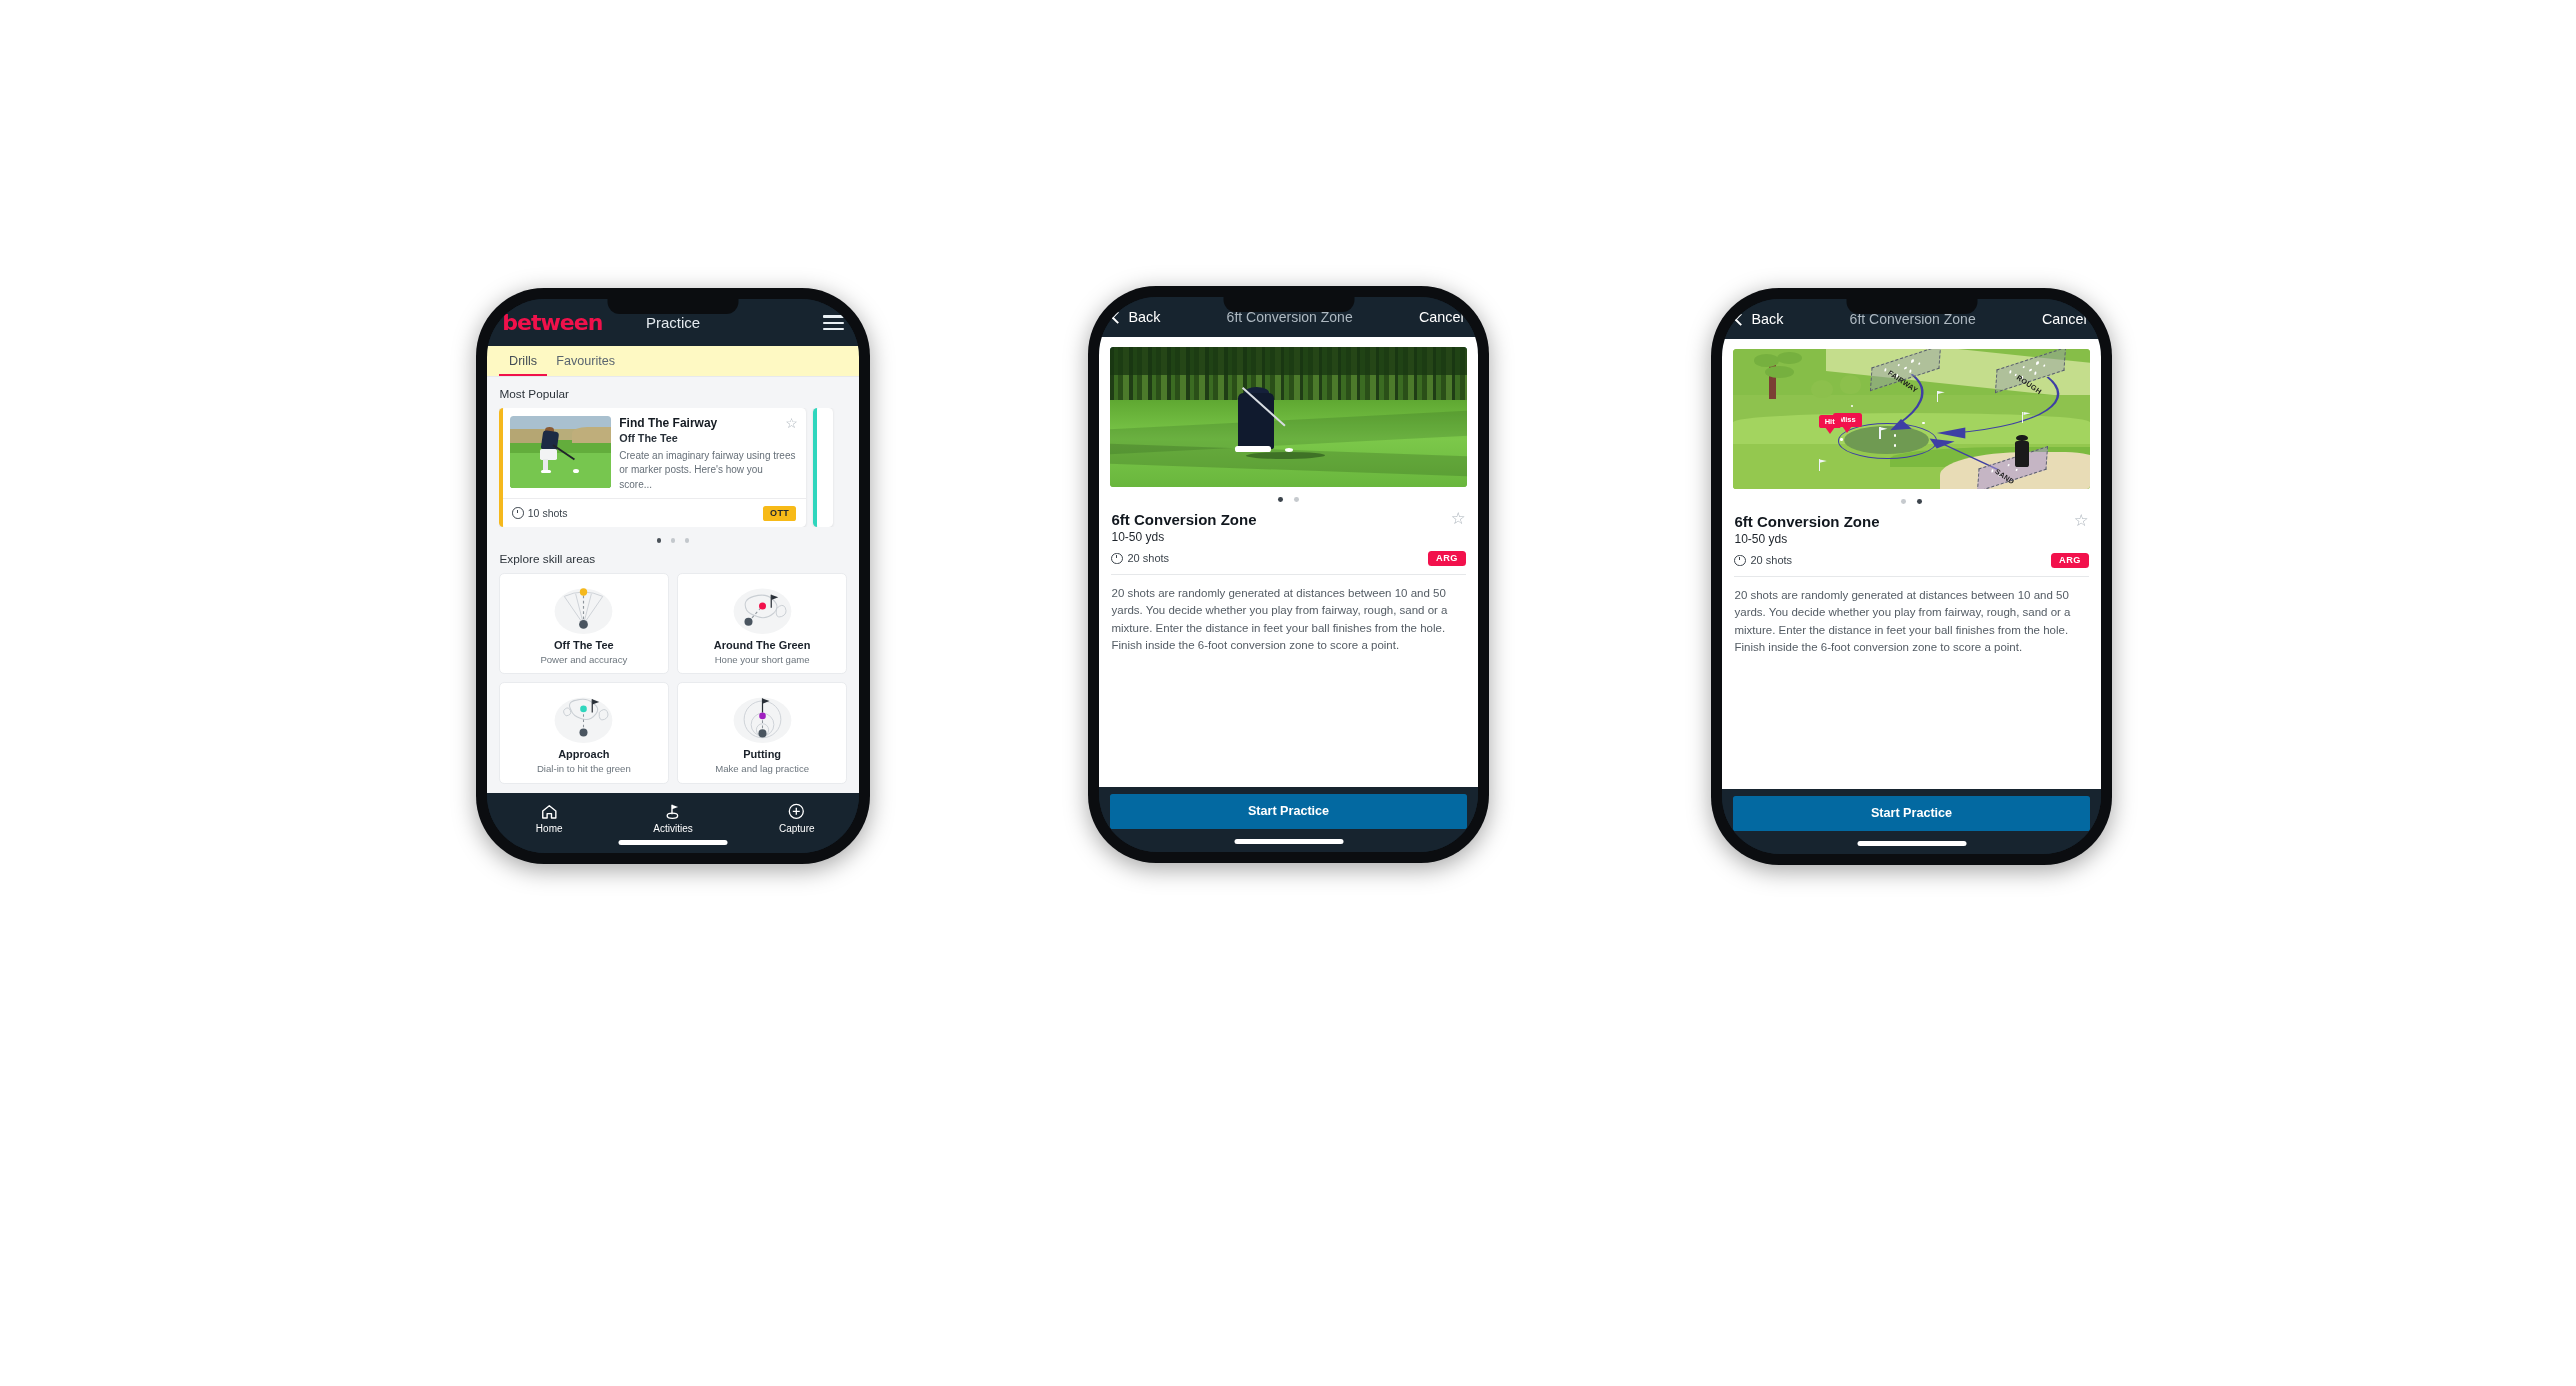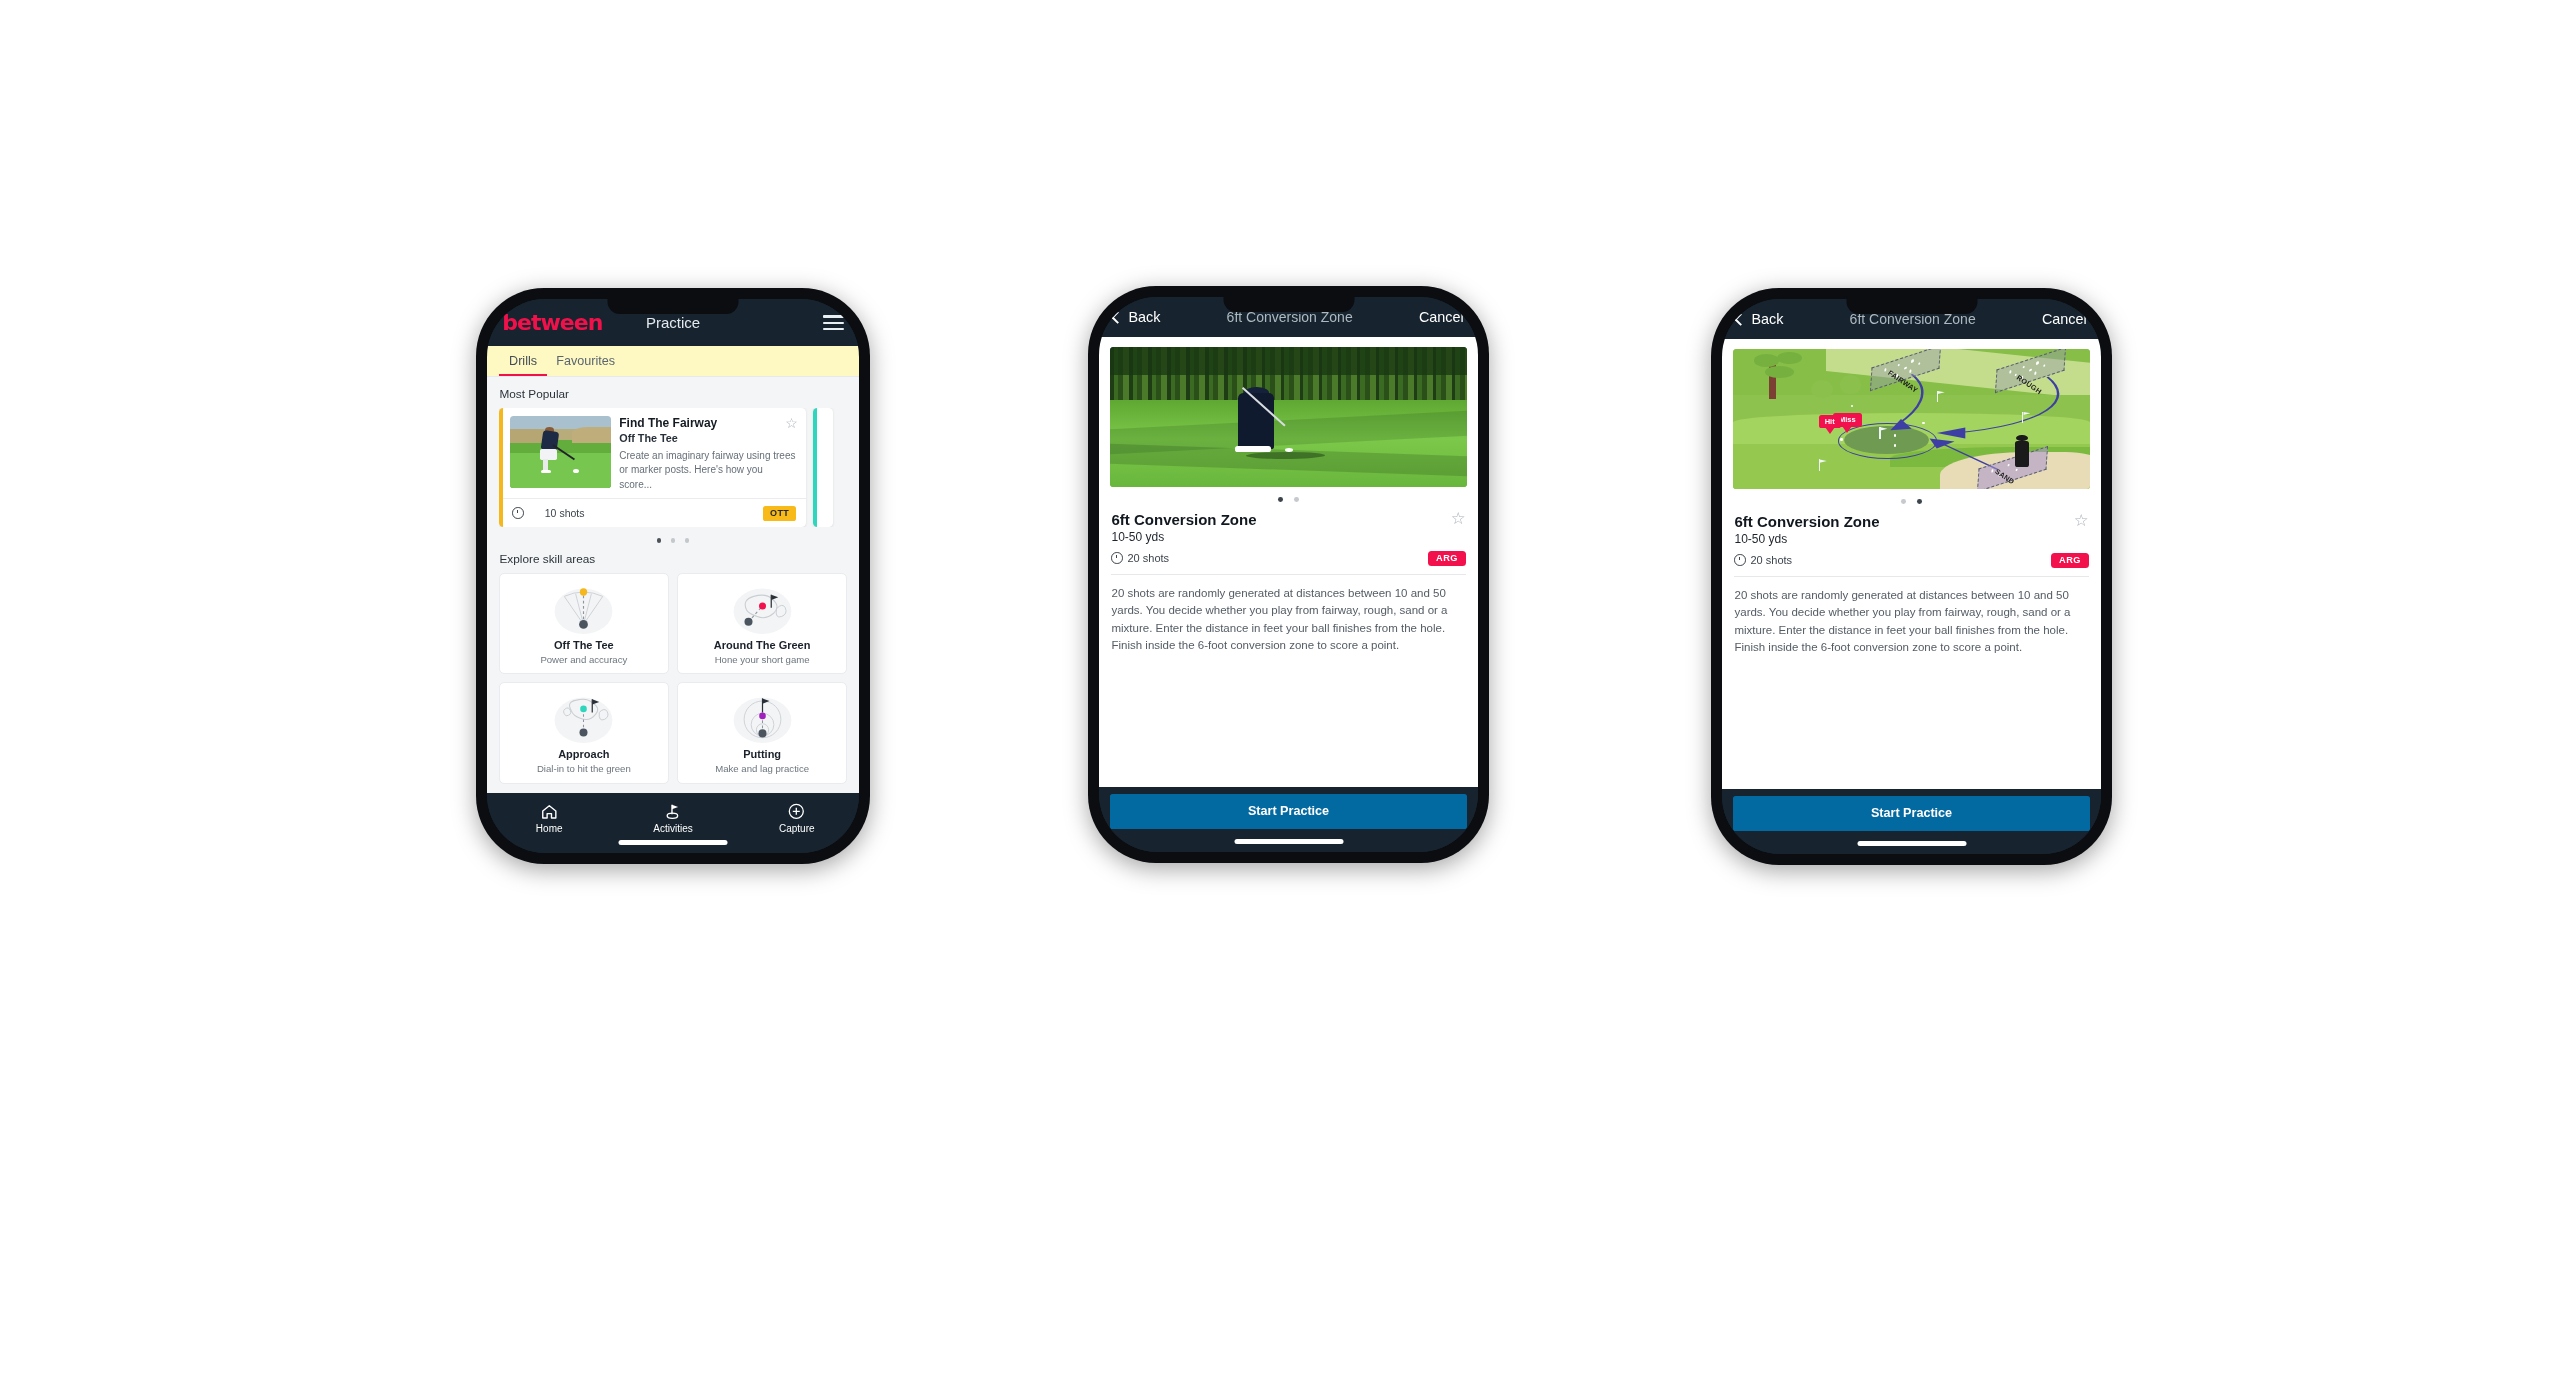--- a/index.html
+++ b/index.html
@@ -97,21 +97,21 @@
 
   .dc-text{flex:1 1 auto;min-width:0;}
   .dc-title-row{display:flex;align-items:flex-start;}
   .dc-title{font-size:12px;font-weight:bold;color:#151b22;line-height:1.2;}
   .dc-sub{font-size:10.8px;font-weight:bold;color:#272f38;margin-top:1.7px;}
   .dc-desc{font-size:10px;color:#666f78;line-height:1.45;margin-top:5.2px;}
   .star{margin-left:auto;flex:0 0 auto;color:#aab2ba;font-size:14px;line-height:1;}
   .dc-foot{
     border-top:0.9px solid #ececee;padding:6.1px 9.6px;display:flex;align-items:center;
   }
-  .shots{font-size:10.5px;color:#3c444c;display:flex;align-items:center;gap:21px;}
+  .shots{font-size:10.5px;color:#3c444c;display:flex;align-items:center;gap:4px;}
   .clock{width:9.6px;height:9.6px;border:1.2px solid #3c444c;border-radius:50%;position:relative;display:inline-block;}
   .clock::after{content:"";position:absolute;left:3.5px;top:1.3px;width:1px;height:3.5px;background:#3c444c;}
   .pill{
     margin-left:auto;font-size:9px;font-weight:bold;color:#23282e;
     background:#f7ba18;border-radius:2.6px;padding:2.6px 7px;letter-spacing:0.3px;
   }
   .dots{display:flex;justify-content:center;gap:9.6px;margin-top:11.3px;}
   .dots span{width:4.4px;height:4.4px;border-radius:50%;background:#c3c8cd;display:block;}
   .dots span.on{background:#4b5259;}
 
@@ -204,21 +204,21 @@
   .p2-dots{display:flex;justify-content:center;gap:11.3px;margin-top:10.5px;}
   .p2-dots span{width:4.8px;height:4.8px;border-radius:50%;background:#c6cace;display:block;}
   .p2-dots span.on{background:#3c444c;}
 
   .detail{padding:8.7px 12.2px 0;}
   .d-title-row{display:flex;align-items:flex-start;}
   .d-title{font-size:15px;font-weight:bold;color:#12181f;}
   .d-star{margin-left:auto;color:#aab2ba;font-size:16.6px;line-height:1;}
   .d-sub{font-size:12px;color:#1e242b;margin-top:1.7px;}
   .d-meta{display:flex;align-items:center;margin-top:7px;}
-  .d-shots{font-size:11px;color:#3c444c;display:flex;align-items:center;gap:4.4px;}
+  .d-shots{font-size:11px;color:#3c444c;display:flex;align-items:flex-end;gap:4.4px;}
   .d-pill{
     margin-left:auto;font-size:9.2px;font-weight:bold;color:#ffffff;
     background:#f2114c;border-radius:3.5px;padding:2.6px 7.8px;letter-spacing:0.4px;
   }
   .hr{height:0.9px;background:#e6e8ea;margin:8.7px 12.2px 0;}
   .d-desc{padding:9.6px 12.2px 0;font-size:11.5px;line-height:1.52;color:#545c64;}
 
   .cta-wrap{flex:0 0 auto;background:#17242f;padding:7px 10.5px 23px;}
   .cta{
     display:block;width:100%;background:#0369a1;color:#ffffff;border:0;

